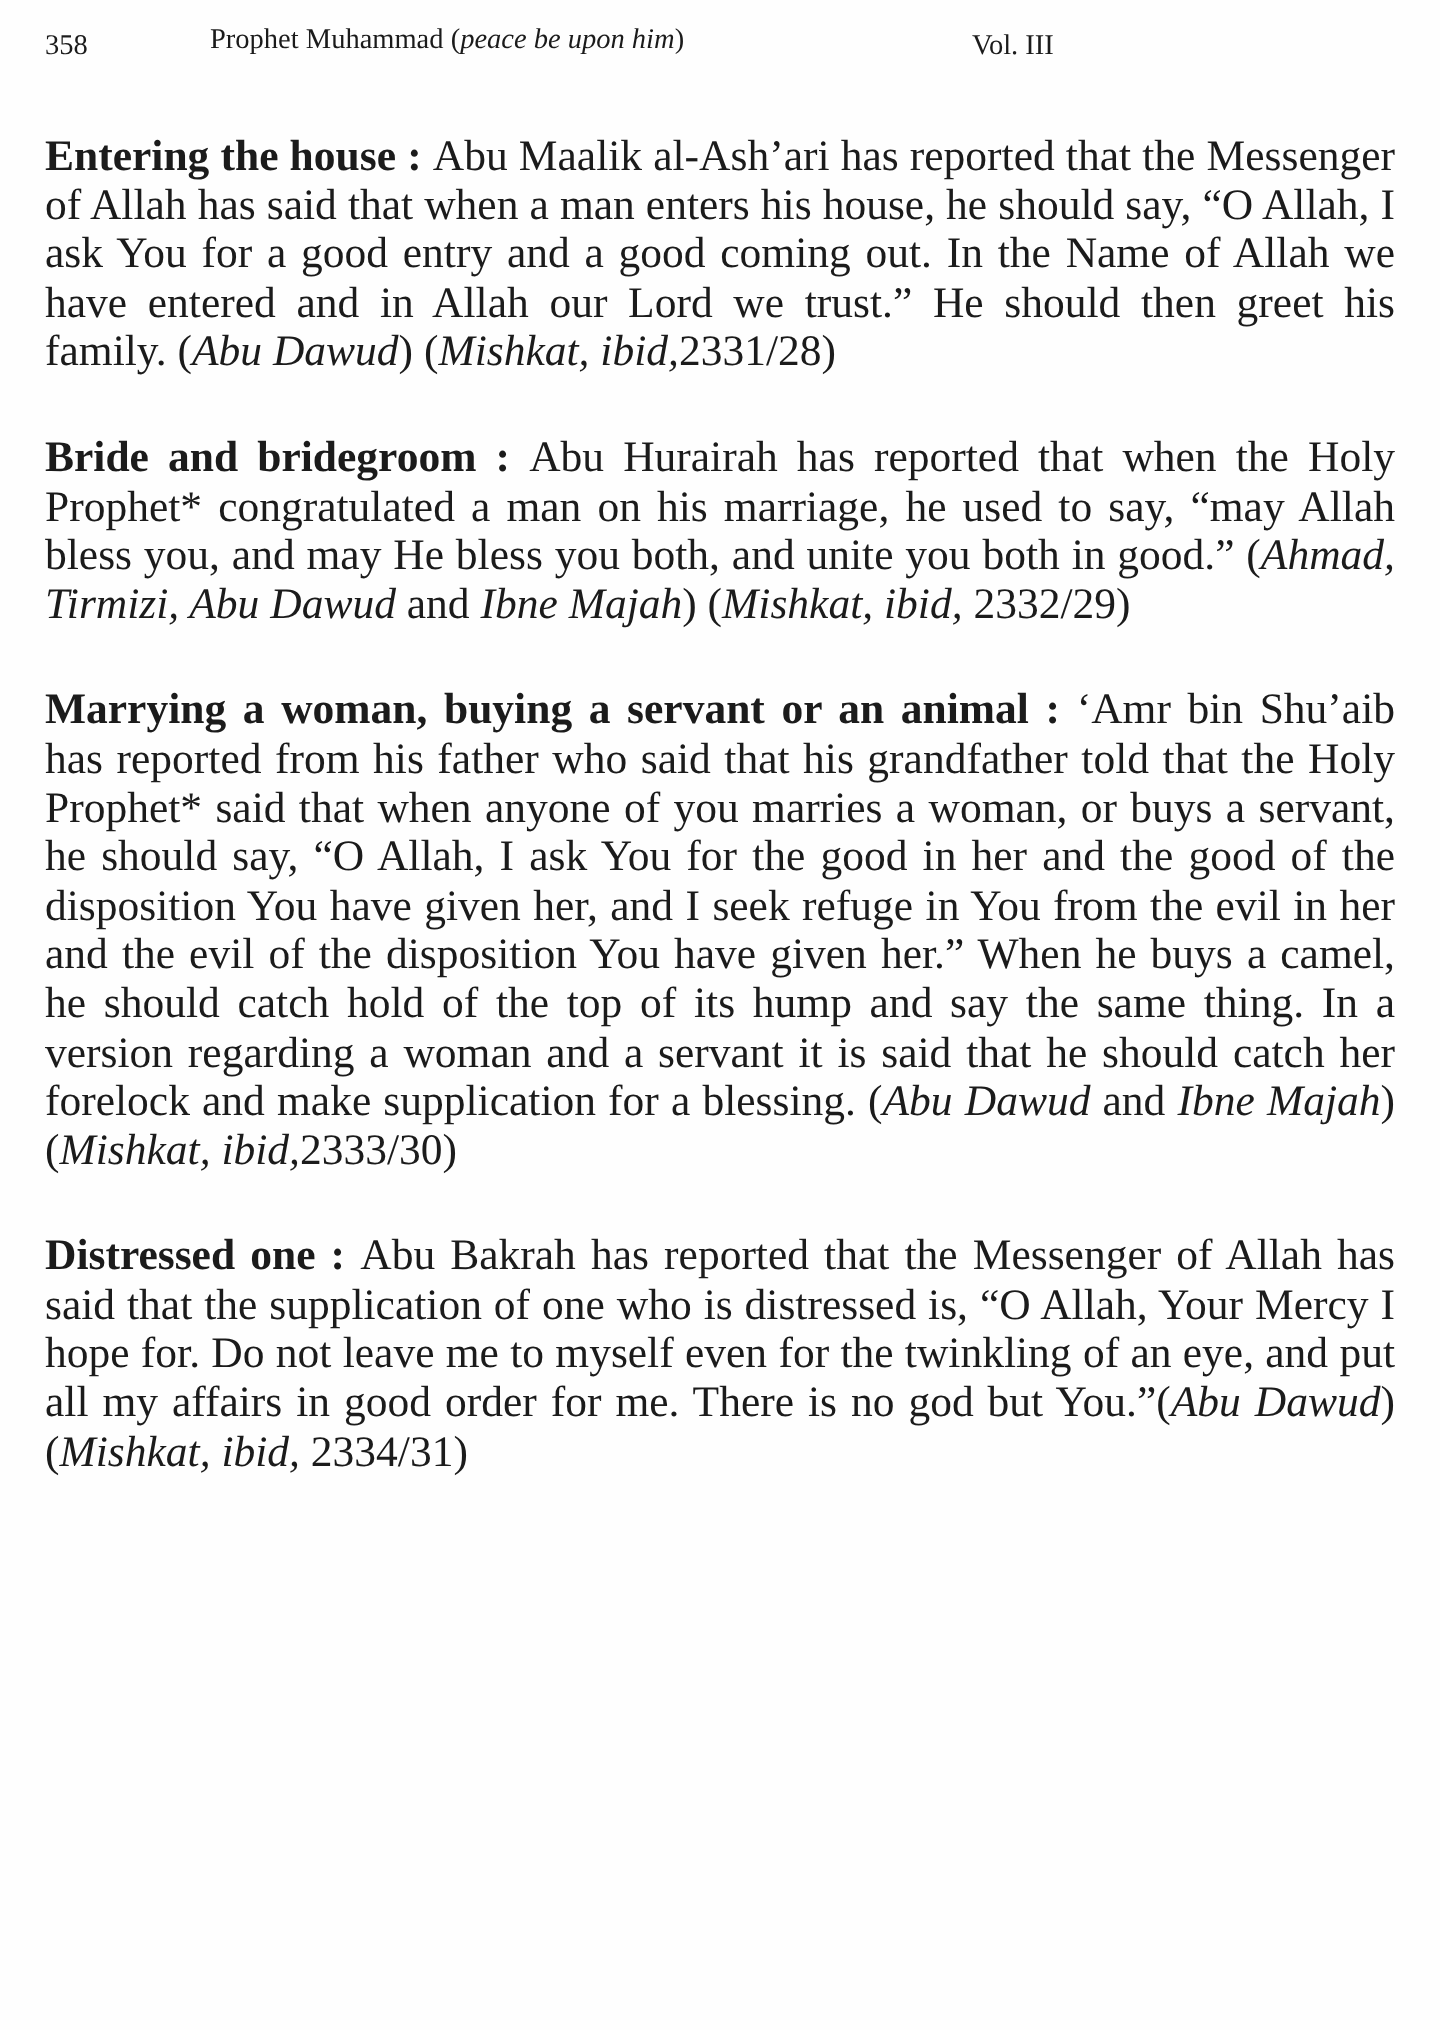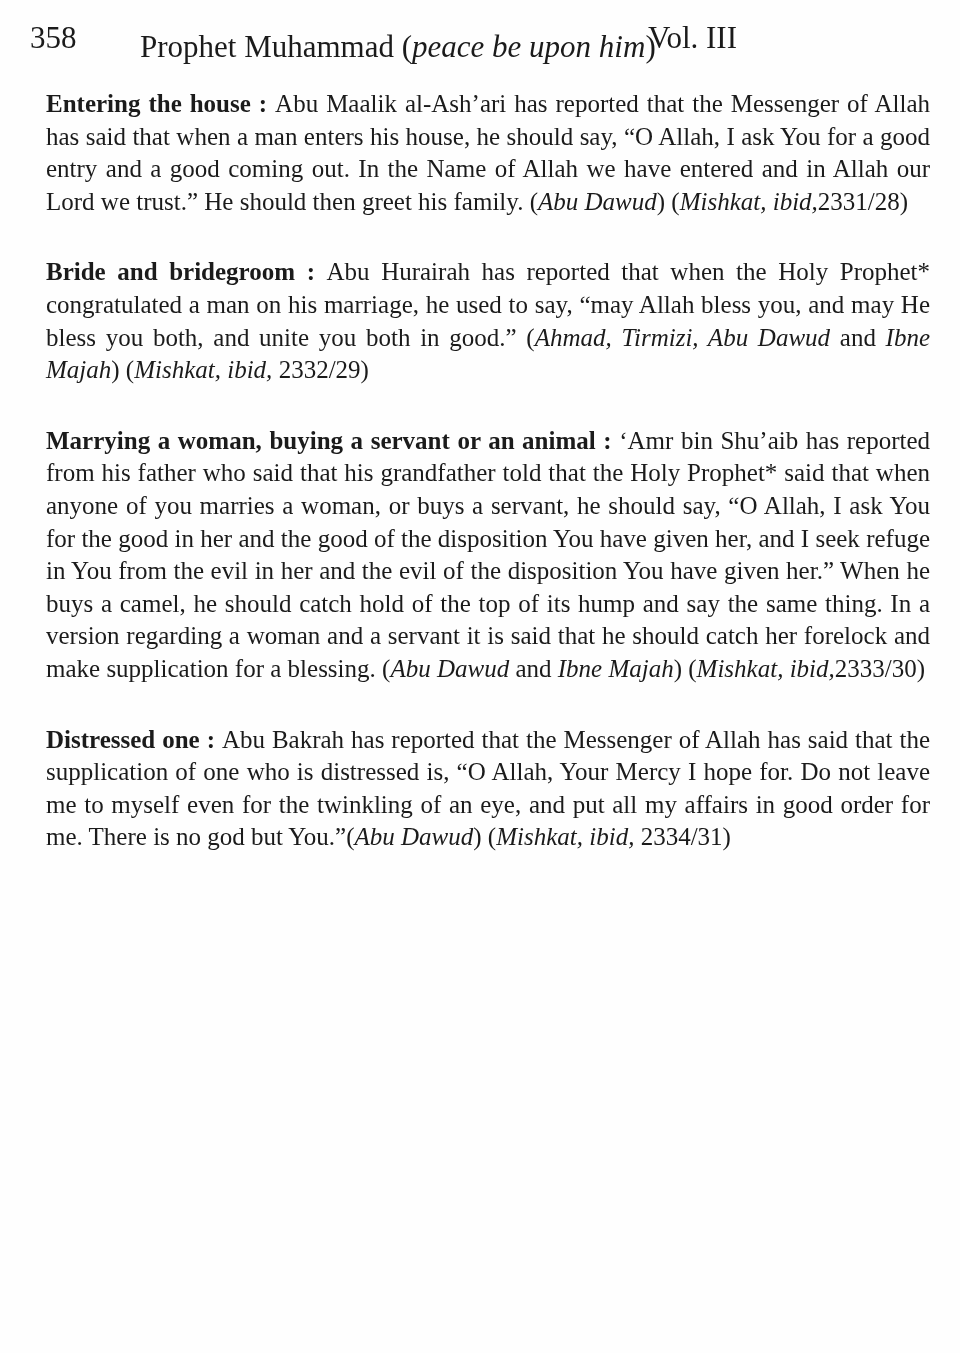--- a/index.html
+++ b/index.html
@@ -12,47 +12,47 @@
     width: 960px;
     height: 1353px;
     background: #fefefe;
     font-family: "Liberation Serif", "DejaVu Serif", serif;
     color: #1b1b1b;
     overflow: hidden;
   }
   .page-header {
     position: relative;
     height: 52px;
-    font-size: 31px;
+    font-size: 19px;
   }
   .page-header .page-number {
     position: absolute;
     left: 30px;
     top: 20px;
   }
   .page-header .book-title {
     position: absolute;
     left: 140px;
-    top: 29px;
+    top: 16px;
   }
   .page-header .volume-label {
     position: absolute;
     left: 648px;
     top: 20px;
   }
   .italic { font-style: italic; }
   .content {
     margin: 36px 30px 0 30px;
     width: 900px;
   }
   .content p {
-    font-size: 25px;
+    font-size: 29px;
     line-height: 32.6px;
     text-align: justify;
-    margin: 0 0 38px 16px;
+    margin: 0 0 38px 0;
   }
   .seg-bold { font-weight: bold; }
   .seg-italic { font-style: italic; }
 </style>
 </head>
 <body>
 
 <div class="page">
   <div class="page-header">
     <span class="page-number">358</span>

